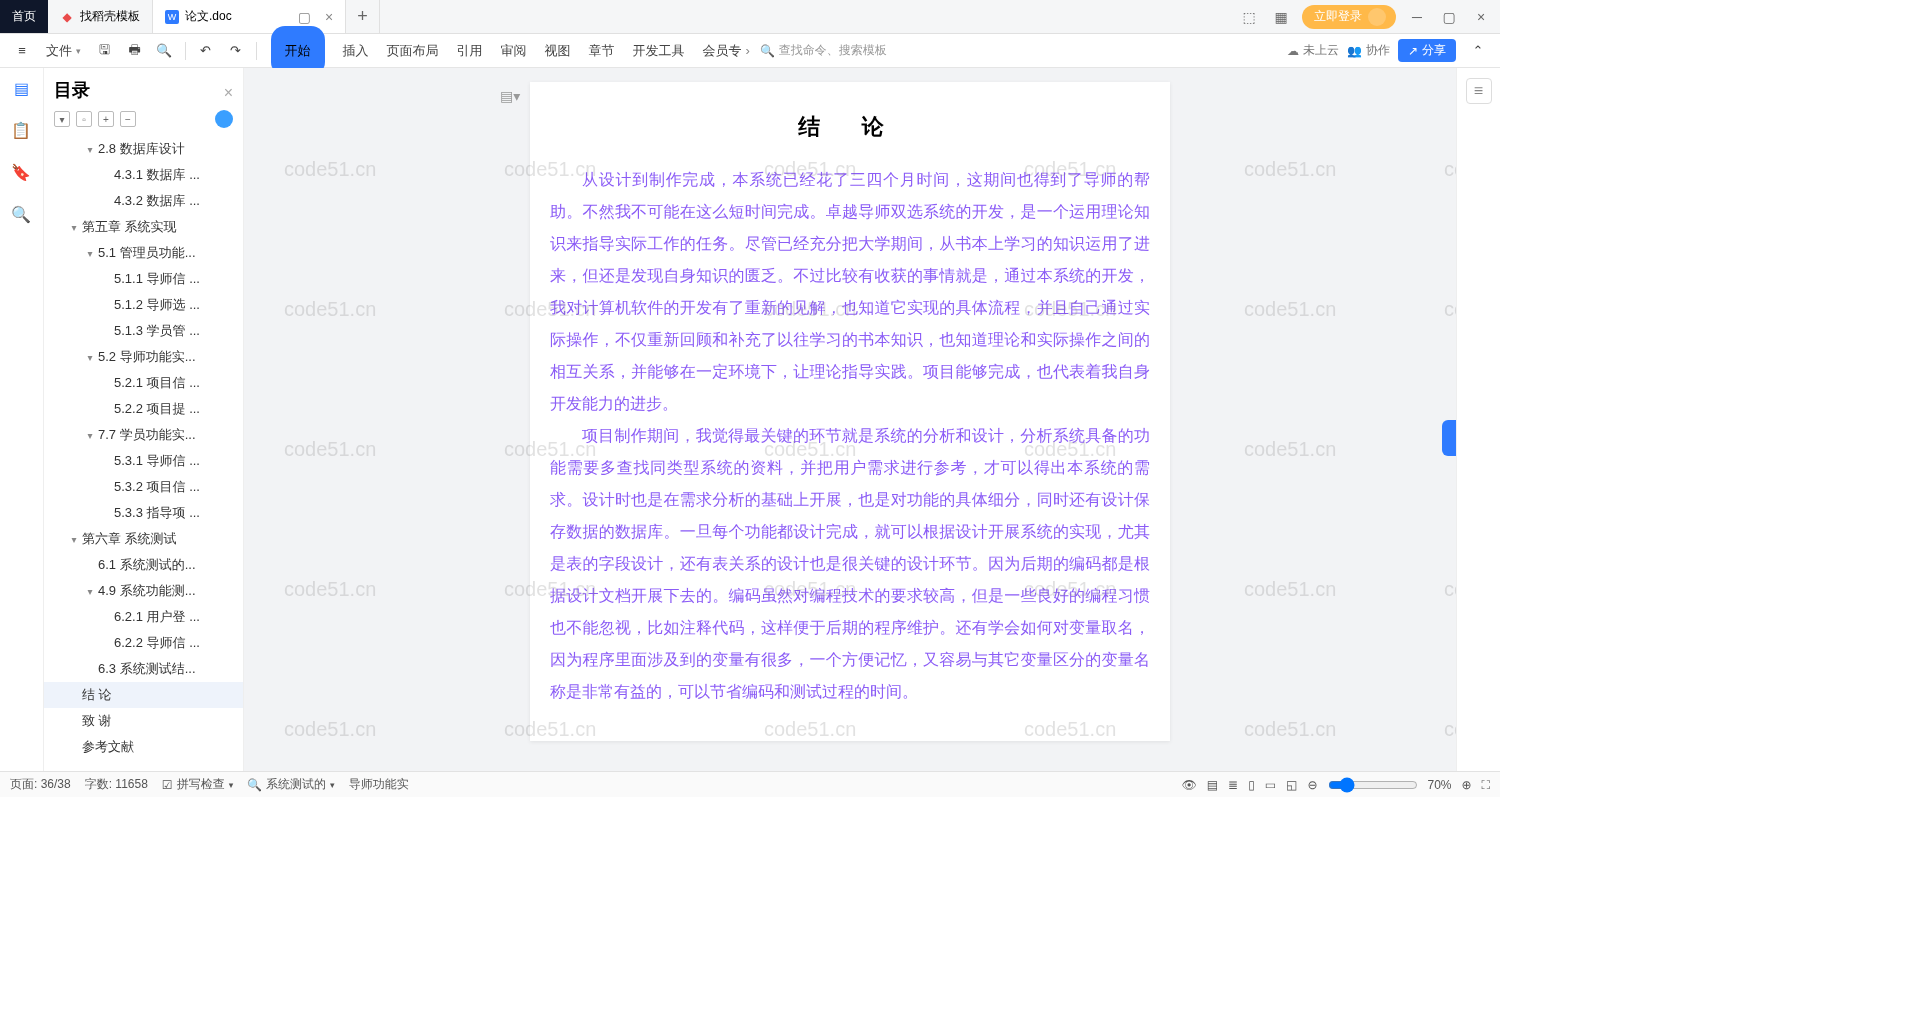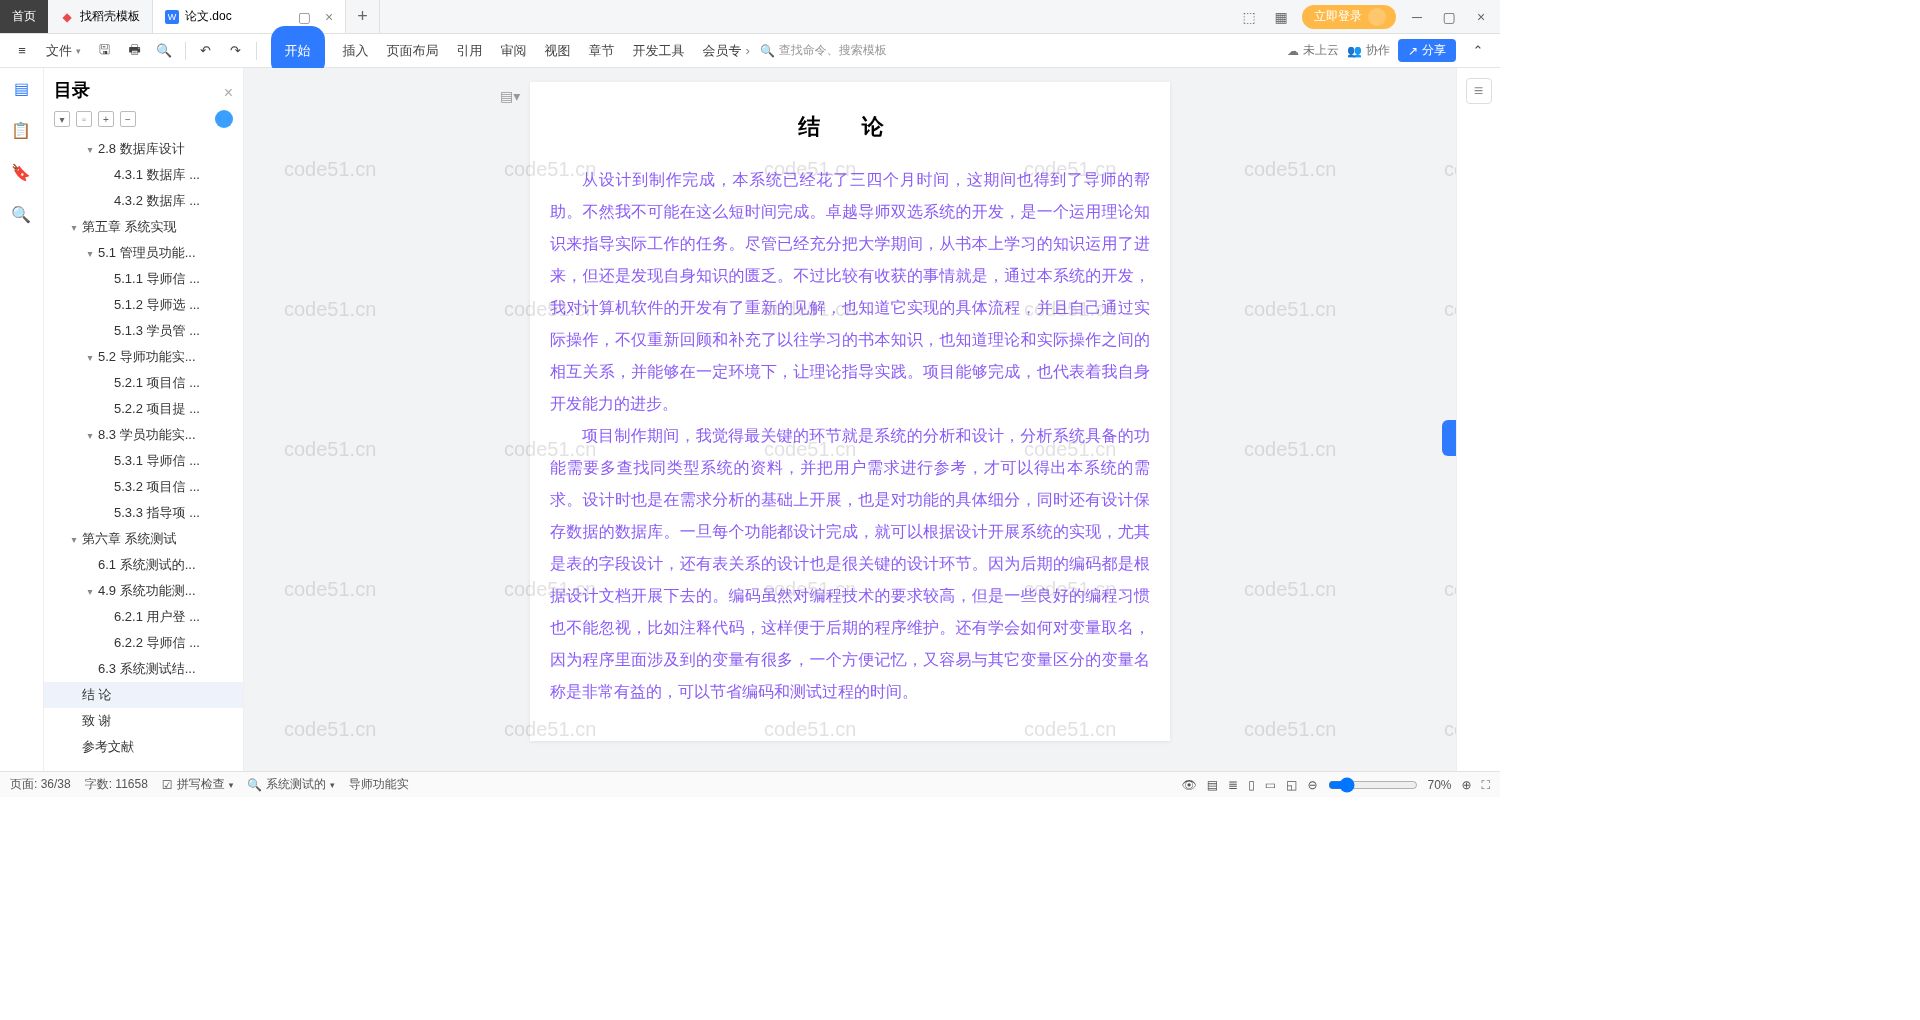--- a/index.html
+++ b/index.html
@@ -1,32 +1,32 @@
 <!DOCTYPE html>
 <html><head>
 <meta charset="utf-8">
 <style>
 * { margin:0; padding:0; box-sizing:border-box; font-family:"Microsoft YaHei","PingFang SC",sans-serif; }
 body { background:#fff; overflow:hidden; width:1500px; height:797px; position:relative; }
 .titlebar { height:34px; display:flex; align-items:stretch; background:#f5f6f7; border-bottom:1px solid #e0e0e0; }
 .tab { display:flex; align-items:center; padding:0 12px; font-size:12px; gap:6px; border-right:1px solid #e0e0e0; cursor:pointer; }
-.tab.home { background:#404040; color:#fff; border:none; }
+.tab.home { background:#0f172a; color:#fff; border:none; }
 .tab.active { background:#fff; }
 .tab .ticon { width:14px; height:14px; display:inline-flex; align-items:center; justify-content:center; }
 .tab .close { margin-left:8px; color:#888; font-size:14px; }
 .tab.newtab { width:34px; justify-content:center; color:#666; font-size:18px; }
 .titlebar-right { margin-left:auto; display:flex; align-items:center; gap:10px; padding-right:8px; }
 .tb-btn { width:22px; height:22px; display:flex; align-items:center; justify-content:center; color:#666; font-size:14px; cursor:pointer; }
 .login-pill { background:#ffb949; color:#fff; border-radius:14px; padding:3px 10px 3px 12px; font-size:12px; display:flex; align-items:center; gap:6px; }
 .login-pill .avatar{ width:18px; height:18px; border-radius:50%; background:#fff3; display:inline-block;}
 .toolbar { height:34px; display:flex; align-items:center; padding:0 8px; gap:2px; border-bottom:1px solid #e5e5e5; font-size:13px; }
 .tbar-btn { padding:0 8px; height:100%; display:flex; align-items:center; color:#444; cursor:pointer; gap:4px; }
 .tbar-btn.icon-only{ padding:0 6px; width:28px; justify-content:center;}
 .tbar-sep{ width:1px; height:18px; background:#ddd; margin:0 4px;}
-.pill { background:#2f7bff; color:#ffffff; border-radius:14px; padding:16px 14px; }
+.pill { background:#2f7bff; color:#000000; border-radius:14px; padding:16px 14px; }
 .toolbar-right { margin-left:auto; display:flex; align-items:center; gap:8px; }
 .search-box { display:flex; align-items:center; color:#999; font-size:12px; gap:4px; }
 .cloud-btn{ color:#777; font-size:12px; display:flex; align-items:center; gap:4px;}
 .share-btn{ background:#2f7bff; color:#fff; border-radius:4px; padding:3px 10px; font-size:12px; display:flex; align-items:center; gap:4px;}
 .main { display:flex; height:calc(100% - 34px - 34px - 26px); }
 .leftbar { width:44px; border-right:1px solid #eee; display:flex; flex-direction:column; align-items:center; padding-top:8px; gap:18px; color:#666;}
 .leftbar .lb{ width:24px; height:24px; display:flex; align-items:center; justify-content:center; cursor:pointer;}
 .outline-panel { width:200px; border-right:1px solid #eee; display:flex; flex-direction:column; }
 .outline-header{ display:flex; align-items:flex-end; padding:10px 10px 4px; }
 .outline-header h3{ font-size:18px; font-weight:600; }
@@ -191,21 +191,21 @@
         <div class="toc-item ind3">
           <span class="chev"></span>
           <span>5.2.1 项目信 ...</span>
         </div>
         <div class="toc-item ind3">
           <span class="chev"></span>
           <span>5.2.2 项目提 ...</span>
         </div>
         <div class="toc-item ind2">
           <span class="chev">▾</span>
-          <span>8.3 学员功能实...</span>
+          <span>7.7 学员功能实...</span>
         </div>
         <div class="toc-item ind3">
           <span class="chev"></span>
           <span>5.3.1 导师信 ...</span>
         </div>
         <div class="toc-item ind3">
           <span class="chev"></span>
           <span>5.3.2 项目信 ...</span>
         </div>
         <div class="toc-item ind3">

